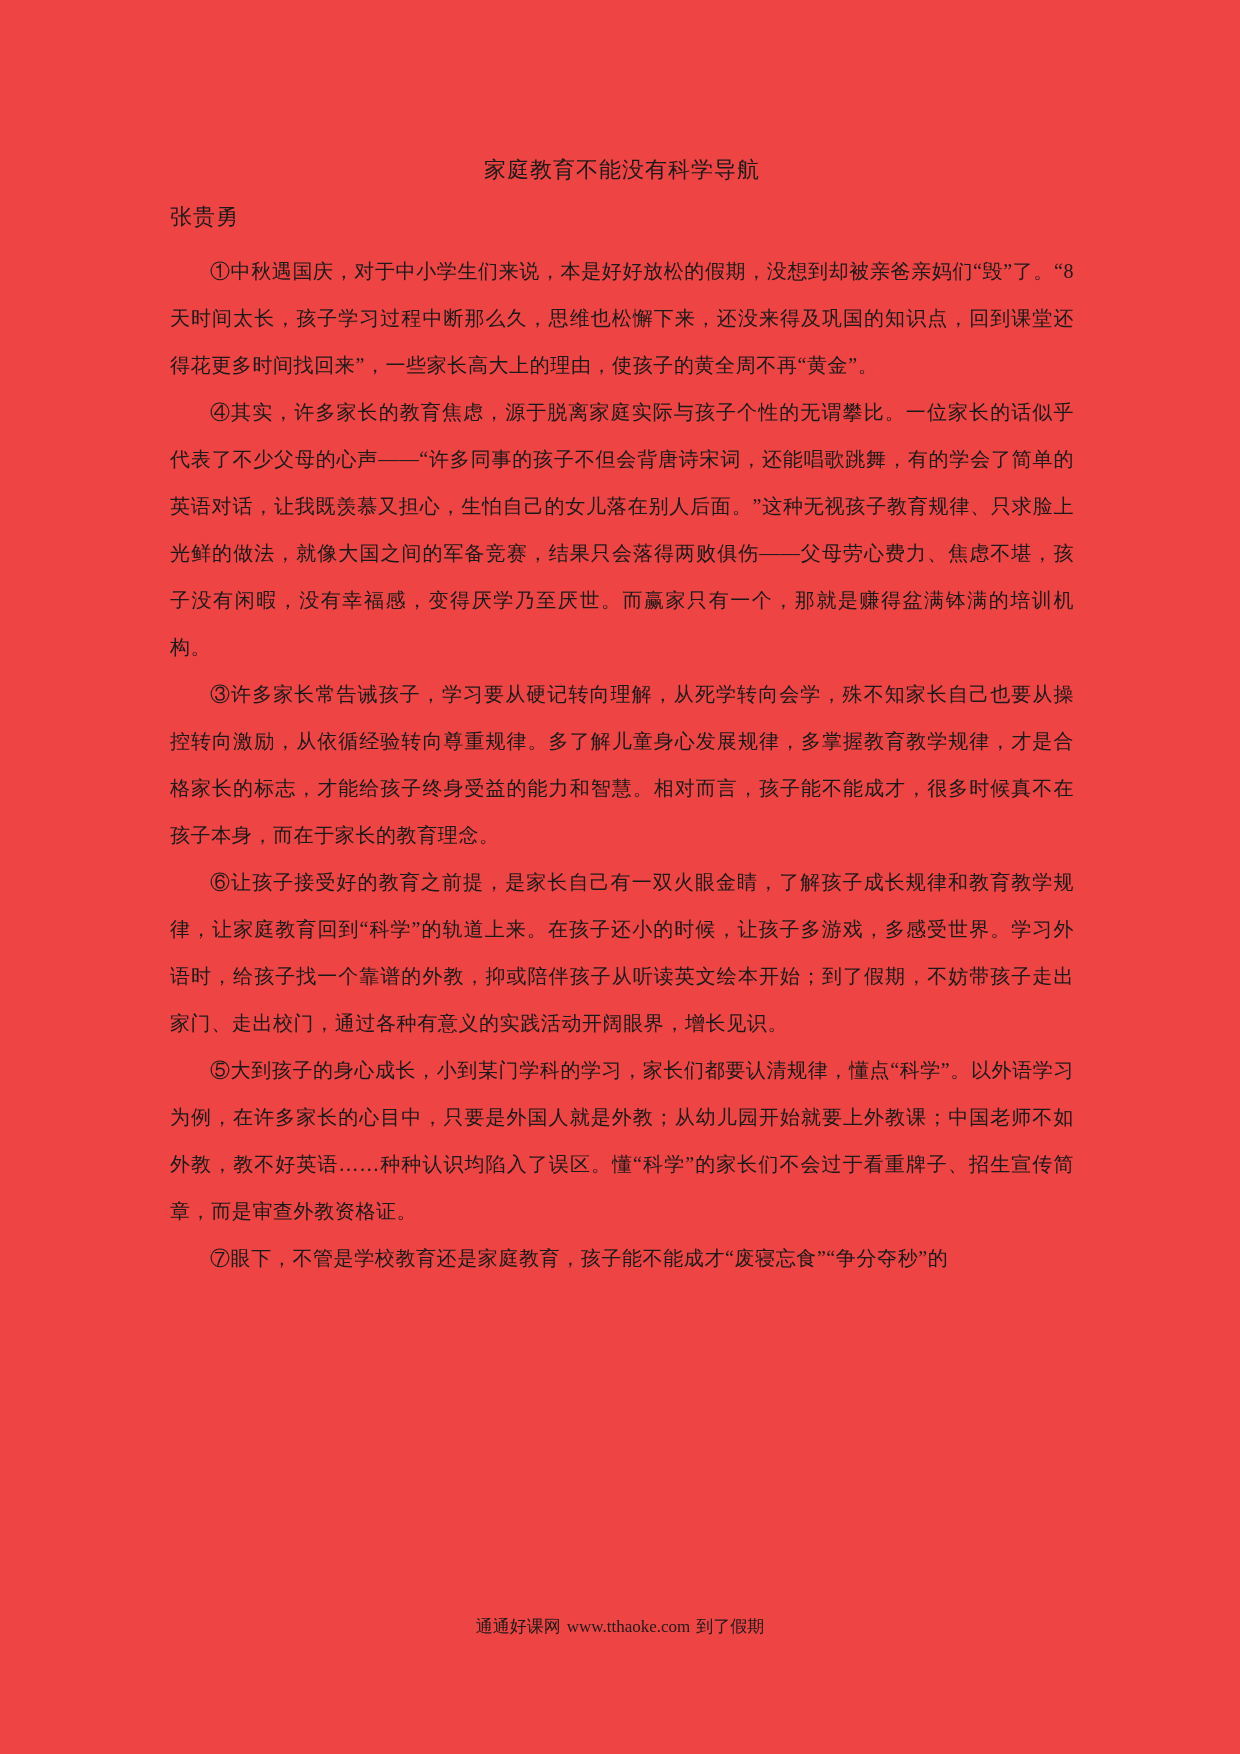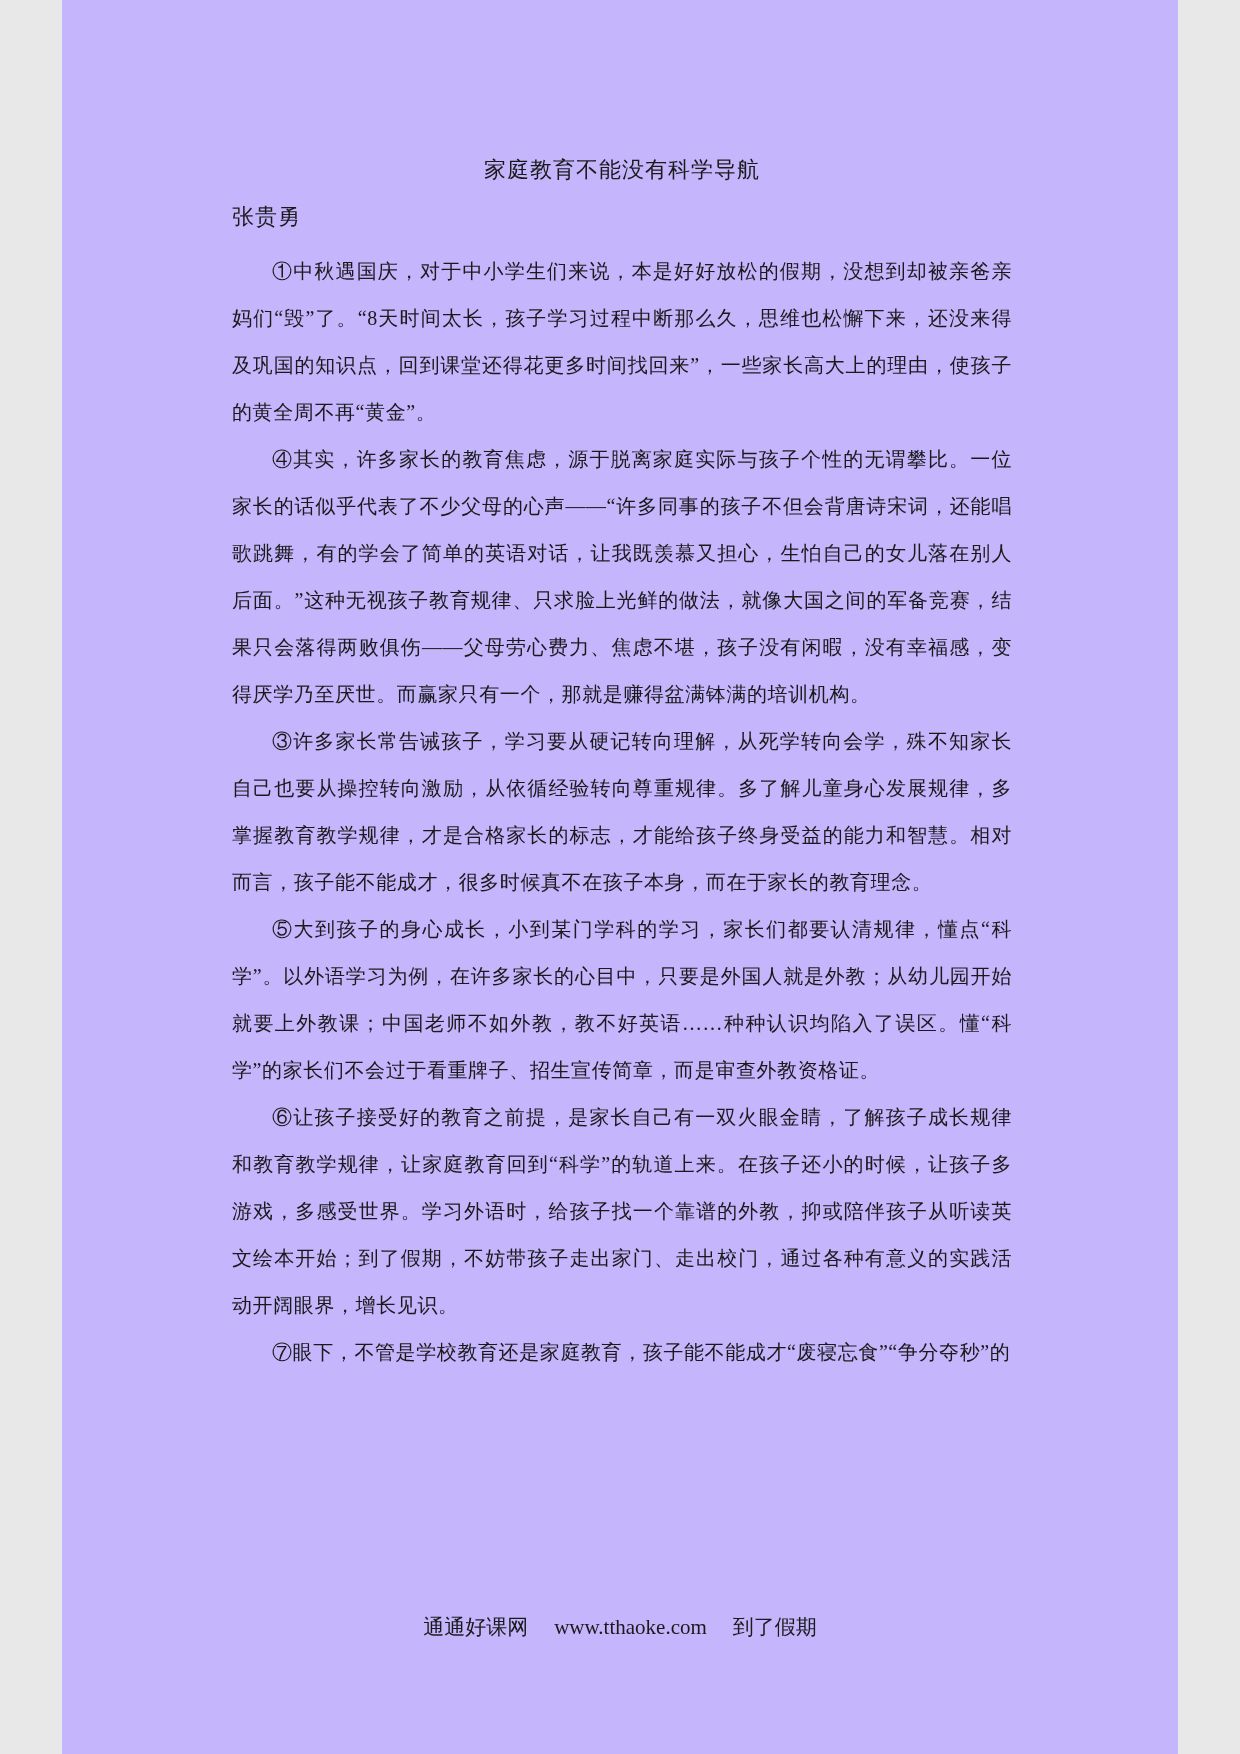--- a/index.html
+++ b/index.html
@@ -1,24 +1,24 @@
 <!DOCTYPE html>
 <html><head>
 <meta charset="utf-8">
 <style>
   html, body {
     margin: 0;
     padding: 0;
     background: #e8e8e8;
   }
   .page {
-    width: 1116px;
+    width: 1240px;
     height: 1754px;
     margin: 0 auto;
-    background: #c4b5fd;
+    background: #ef4444;
     color: #1a1a1a;
     font-family: "Liberation Serif", "DejaVu Serif", serif;
     box-sizing: border-box;
     padding: 146px 166px 0 170px;
     position: relative;
     overflow: hidden;
   }
   .doc-title {
     margin: 0;
     text-align: center;
@@ -47,41 +47,41 @@
     letter-spacing: 0.6px;
   }
   .page-footer {
     position: absolute;
     left: 0;
     right: 0;
     top: 1608px;
     display: flex;
     justify-content: center;
     align-items: baseline;
-    gap: 26px;
-    font-size: 21px;
+    gap: 6px;
+    font-size: 17px;
     line-height: 38px;
     color: #1a1a1a;
   }
 </style>
 </head>
 <body>
 
 <div class="page">
 
   <h1 class="doc-title">家庭教育不能没有科学导航</h1>
 
   <div class="doc-author">张贵勇</div>
 
   <div class="doc-body">
     <p>①中秋遇国庆，对于中小学生们来说，本是好好放松的假期，没想到却被亲爸亲妈们“毁”了。“8天时间太长，孩子学习过程中断那么久，思维也松懈下来，还没来得及巩国的知识点，回到课堂还得花更多时间找回来”，一些家长高大上的理由，使孩子的黄全周不再“黄金”。</p>
     <p>④其实，许多家长的教育焦虑，源于脱离家庭实际与孩子个性的无谓攀比。一位家长的话似乎代表了不少父母的心声——“许多同事的孩子不但会背唐诗宋词，还能唱歌跳舞，有的学会了简单的英语对话，让我既羡慕又担心，生怕自己的女儿落在别人后面。”这种无视孩子教育规律、只求脸上光鲜的做法，就像大国之间的军备竞赛，结果只会落得两败俱伤——父母劳心费力、焦虑不堪，孩子没有闲暇，没有幸福感，变得厌学乃至厌世。而赢家只有一个，那就是赚得盆满钵满的培训机构。</p>
     <p>③许多家长常告诫孩子，学习要从硬记转向理解，从死学转向会学，殊不知家长自己也要从操控转向激励，从依循经验转向尊重规律。多了解儿童身心发展规律，多掌握教育教学规律，才是合格家长的标志，才能给孩子终身受益的能力和智慧。相对而言，孩子能不能成才，很多时候真不在孩子本身，而在于家长的教育理念。</p>
+    <p>⑥让孩子接受好的教育之前提，是家长自己有一双火眼金睛，了解孩子成长规律和教育教学规律，让家庭教育回到“科学”的轨道上来。在孩子还小的时候，让孩子多游戏，多感受世界。学习外语时，给孩子找一个靠谱的外教，抑或陪伴孩子从听读英文绘本开始；到了假期，不妨带孩子走出家门、走出校门，通过各种有意义的实践活动开阔眼界，增长见识。</p>
     <p>⑤大到孩子的身心成长，小到某门学科的学习，家长们都要认清规律，懂点“科学”。以外语学习为例，在许多家长的心目中，只要是外国人就是外教；从幼儿园开始就要上外教课；中国老师不如外教，教不好英语……种种认识均陷入了误区。懂“科学”的家长们不会过于看重牌子、招生宣传简章，而是审查外教资格证。</p>
-    <p>⑥让孩子接受好的教育之前提，是家长自己有一双火眼金睛，了解孩子成长规律和教育教学规律，让家庭教育回到“科学”的轨道上来。在孩子还小的时候，让孩子多游戏，多感受世界。学习外语时，给孩子找一个靠谱的外教，抑或陪伴孩子从听读英文绘本开始；到了假期，不妨带孩子走出家门、走出校门，通过各种有意义的实践活动开阔眼界，增长见识。</p>
     <p>⑦眼下，不管是学校教育还是家庭教育，孩子能不能成才“废寝忘食”“争分夺秒”的</p>
   </div>
 
   <div class="page-footer">
     <span>通通好课网</span>
     <span>www.tthaoke.com</span>
     <span>到了假期</span>
   </div>
 
 </div>

